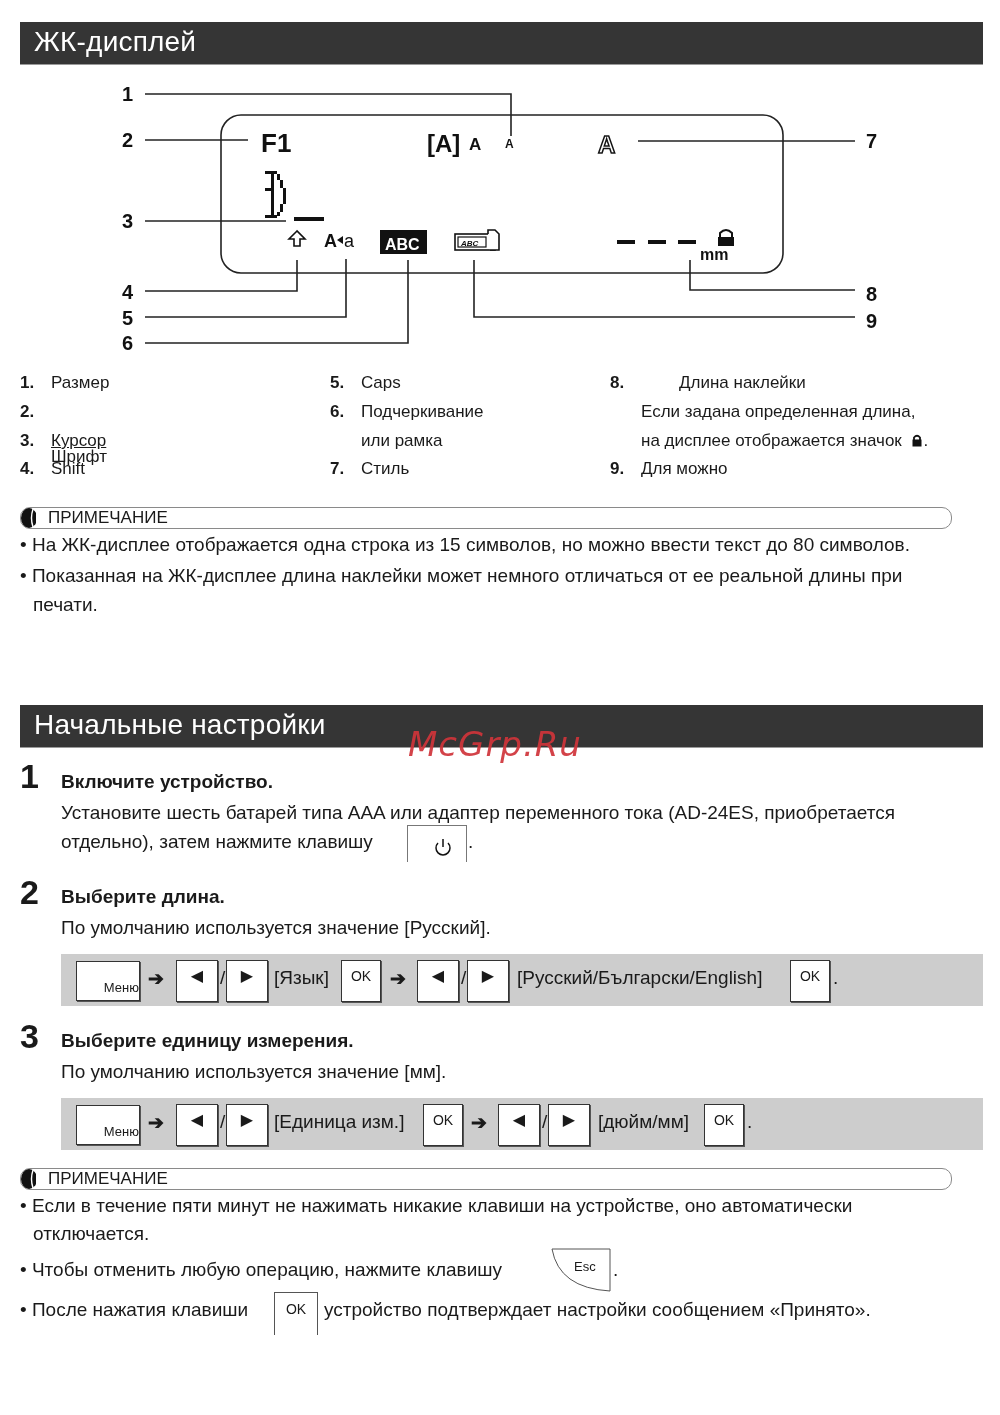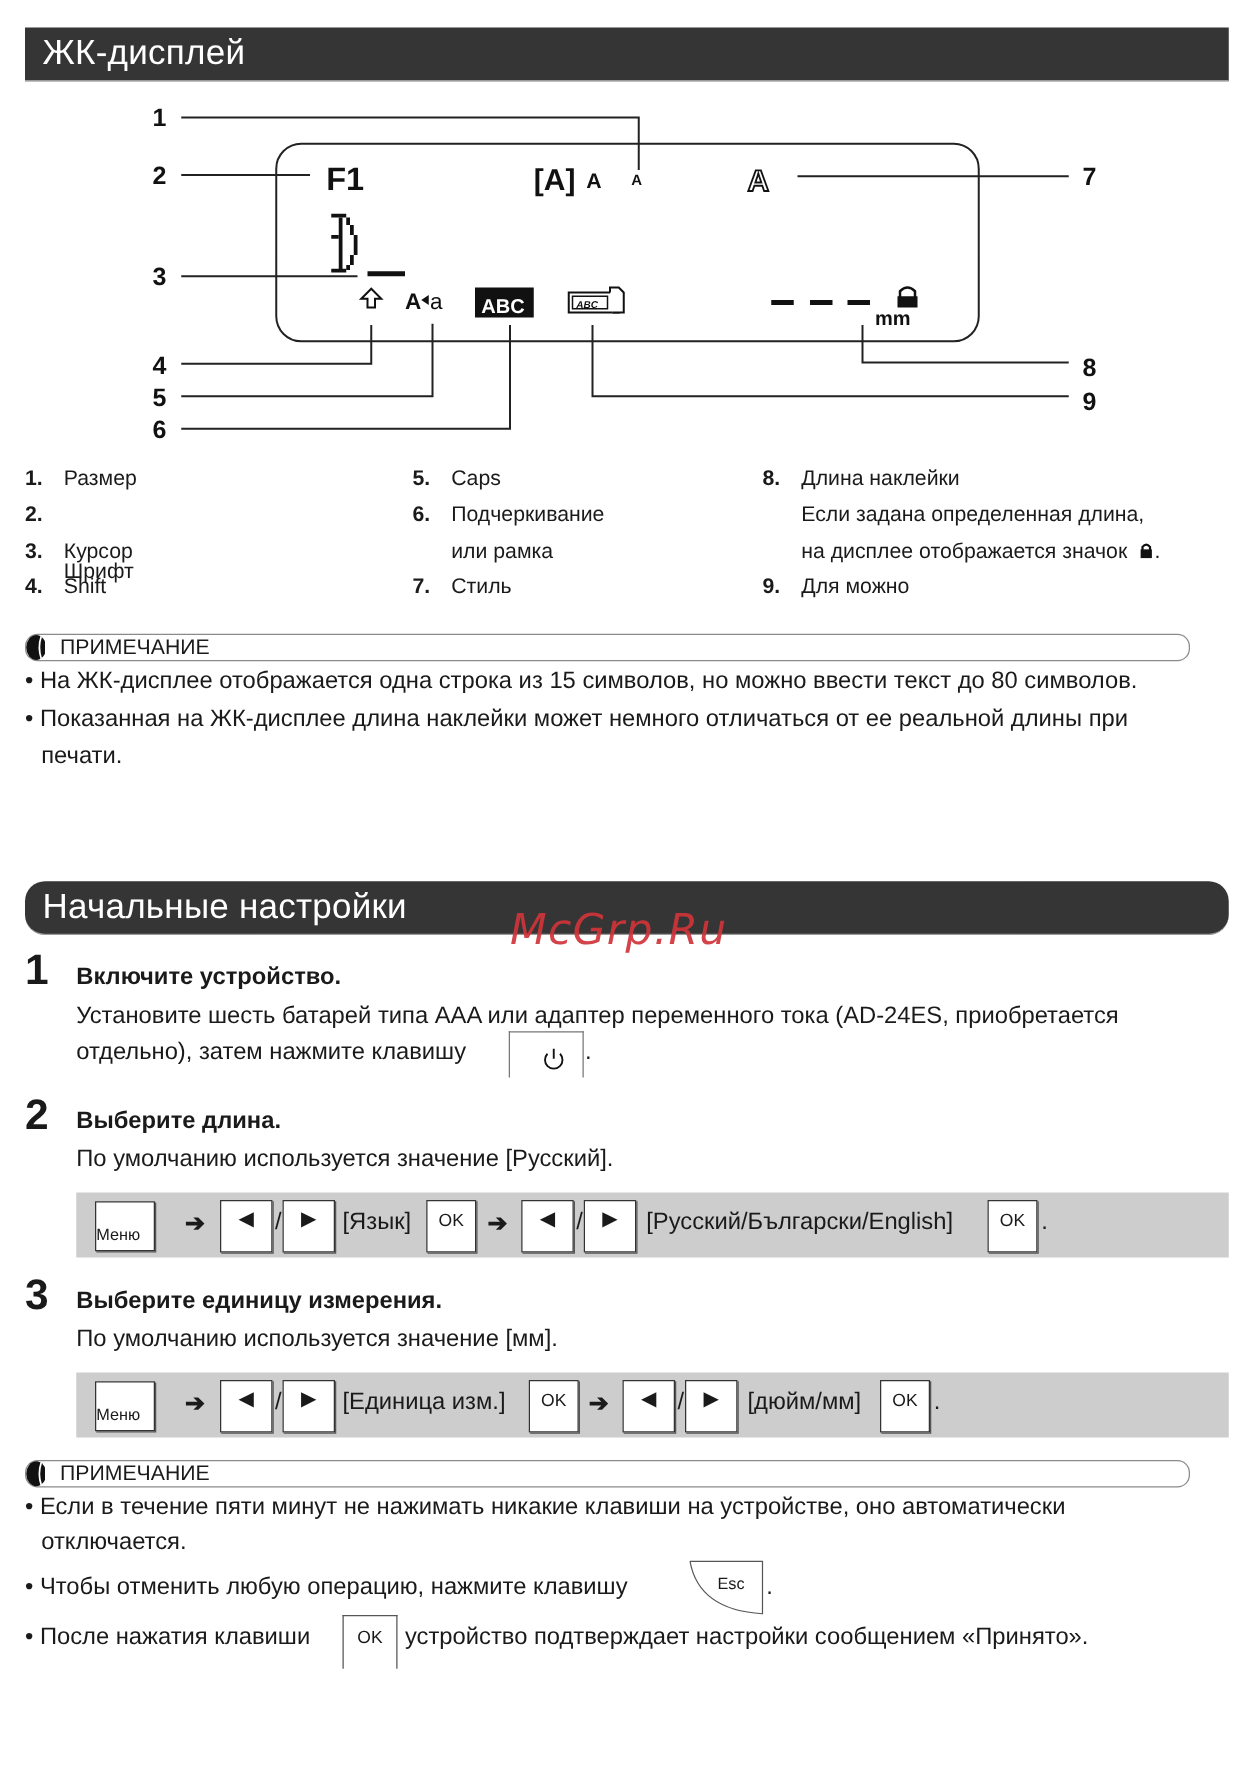--- a/index.html
+++ b/index.html
@@ -16,21 +16,21 @@
                border-radius: 10px; }
   .note-dot { position: absolute; left: -1px; top: -1px; width: 16px; height: 22px; }
   .note-label { position: absolute; left: 27px; top: 0px; font-size: 17px; line-height: 20px; }
   .bullet { position: absolute; left: 20px; font-size: 19px; line-height: 29px; }
   .step-num { position: absolute; left: 20px; font-size: 34px; font-weight: bold; }
   .step-title { position: absolute; left: 61px; font-size: 19px; font-weight: bold; }
   .step-text { position: absolute; left: 61px; font-size: 19px; line-height: 29px; }
   .keybar { position: absolute; left: 61px; width: 922px; height: 52px; background: #cdcdcd; }
   .key { position: absolute; background: #fff; border: 1.5px solid #333; box-sizing: border-box;
          box-shadow: 1px 1px 0 #555; font-size: 15px; }
-  .key-menu { width: 48px; height: 40px; top: 7px; font-size: 13px; text-align: left; line-height: 52px; }
+  .key-menu { width: 64px; height: 40px; top: 7px; font-size: 13px; text-align: right; line-height: 52px; }
   .key-arrow { width: 42px; height: 42px; top: 6px; font-size: 16px; text-align: center; line-height: 30px; }
   .key-ok { width: 40px; height: 42px; top: 6px; font-size: 14px; text-align: center; line-height: 30px; }
   .kb-text { position: absolute; top: 13px; font-size: 19px; }
   .arrow-r { position: absolute; top: 13px; font-size: 19px; font-weight: bold; }
   .slash { position: absolute; top: 13px; font-size: 19px; }
   .watermark { position: absolute; left: 408px; top: 688px; color: #d0343a; font-size: 34px;
                font-style: italic; letter-spacing: 1px; font-family: "DejaVu Sans", sans-serif; opacity: 0.92; margin-top: 36px; }
   .lcd-line { stroke: #222; stroke-width: 1.6; fill: none; }
 </style>
 </head>
@@ -114,34 +114,34 @@
   <text x="866" y="231" font-family="Liberation Sans, sans-serif" font-weight="bold" font-size="20" fill="#111">8</text>
   <text x="866" y="258" font-family="Liberation Sans, sans-serif" font-weight="bold" font-size="20" fill="#111">9</text>
 </svg>
 
 <div>
   <span class="legend-num" style="left:20px;top:373px;">1.</span>
   <span class="legend-txt" style="left:51px;top:373px;">Размер</span>
   <span class="legend-num" style="left:20px;top:402px;">2.</span>
   <span class="legend-txt" style="left:51px;top:402px;margin-top:45px;">Шрифт</span>
   <span class="legend-num" style="left:20px;top:431px;">3.</span>
-  <span class="legend-txt" style="left:51px;top:431px;">Курсор</span>
+  <span class="legend-txt" style="left:51px;top:431px;text-decoration:underline;">Курсор</span>
   <span class="legend-num" style="left:20px;top:459px;">4.</span>
   <span class="legend-txt" style="left:51px;top:459px;">Shift</span>
 
   <span class="legend-num" style="left:330px;top:373px;">5.</span>
   <span class="legend-txt" style="left:361px;top:373px;">Caps</span>
   <span class="legend-num" style="left:330px;top:402px;">6.</span>
   <span class="legend-txt" style="left:361px;top:402px;">Подчеркивание</span>
   <span class="legend-txt" style="left:361px;top:431px;">или рамка</span>
   <span class="legend-num" style="left:330px;top:459px;">7.</span>
   <span class="legend-txt" style="left:361px;top:459px;">Стиль</span>
 
   <span class="legend-num" style="left:610px;top:373px;">8.</span>
-  <span class="legend-txt" style="left:641px;top:373px;text-align:right;">Длина наклейки</span>
+  <span class="legend-txt" style="left:679px;top:373px;text-align:right;">Длина наклейки</span>
   <span class="legend-txt" style="left:641px;top:402px;">Если задана определенная длина,</span>
   <span class="legend-txt" style="left:641px;top:431px;">
     <span>на дисплее отображается значок</span>
     <svg width="14" height="14" style="vertical-align:-1px;margin-left:3px;">
       <path d="M4,7 L4,4.5 Q7,1 10,4.5 L10,7" fill="none" stroke="#111" stroke-width="1.8"></path>
       <rect x="2.5" y="6.5" width="9" height="7" fill="#111"></rect>
     </svg><span>.</span>
   </span>
   <span class="legend-num" style="left:610px;top:459px;">9.</span>
   <span class="legend-txt" style="left:641px;top:459px;">Для можно</span>
@@ -151,21 +151,21 @@
   <svg class="note-dot" viewBox="0 0 16 22">
     <ellipse cx="9" cy="11" rx="8" ry="10" fill="#111"></ellipse>
     <path d="M13,2 Q10,11 13,20" stroke="#fff" stroke-width="1.4" fill="none"></path>
   </svg>
   <span class="note-label">ПРИМЕЧАНИЕ</span>
 </div>
 <div class="bullet" style="top:530px;">• На ЖК-дисплее отображается одна строка из 15 символов, но можно ввести текст до 80 символов.</div>
 <div class="bullet" style="top:561px;">• Показанная на ЖК-дисплее длина наклейки может немного отличаться от ее реальной длины при</div>
 <div class="bullet" style="top:590px;left:33px;">печати.</div>
 
-<div class="section-bar" style="top:705px;border-radius:16px;">
+<div class="section-bar" style="top:705px;">
   <span>Начальные настройки</span>
 </div>
 <div class="watermark">McGrp.Ru</div>
 
 <div class="step-num" style="top:757px;">1</div>
 <div class="step-title" style="top:771px;">Включите устройство.</div>
 <div class="step-text" style="top:798px;">Установите шесть батарей типа AAA или адаптер переменного тока (AD-24ES, приобретается</div>
 <div class="step-text" style="top:827px;">отдельно), затем нажмите клавишу</div>
 <div class="abs" style="left:407px;top:825px;width:58px;height:36px;border:1px solid #777;border-bottom:none;background:#fff;">
   <svg width="20" height="20" style="position:absolute;left:25px;top:11px;">

